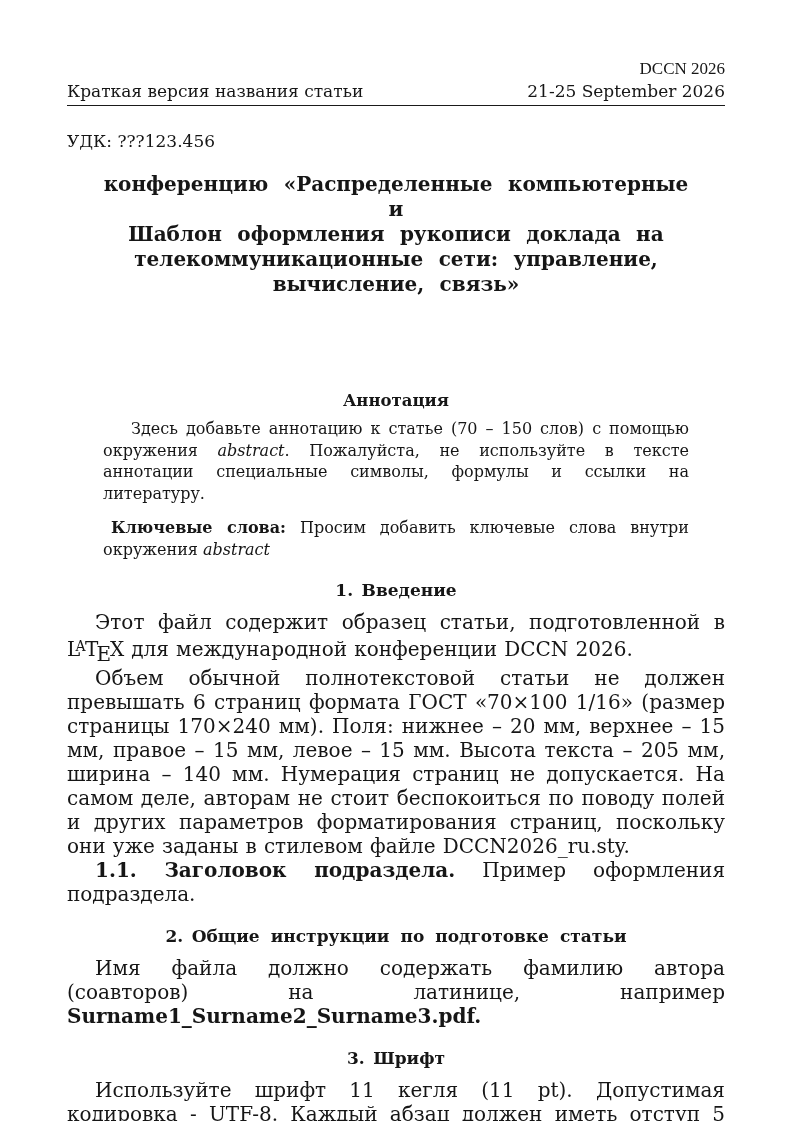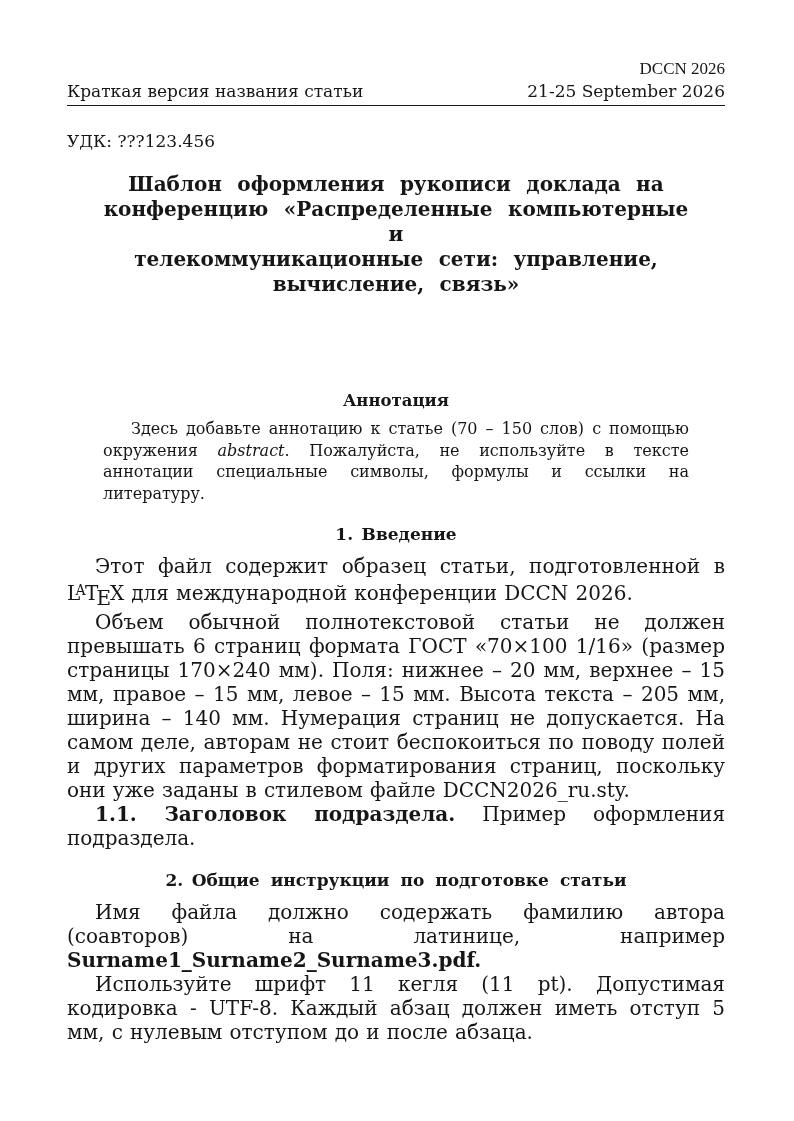--- a/index.html
+++ b/index.html
@@ -64,39 +64,43 @@
     <div class="rh-top">DCCN 2026</div>
     <div class="rh-bottom">
       <span>Краткая версия названия статьи</span>
       <span>21-25 September 2026</span>
     </div>
   </div>
 
   <div class="udk">УДК: ???123.456</div>
 
   <h1 class="title">
+    <span class="title-line">конференцию «Распределенные компьютерные и</span>
     <span class="title-line">Шаблон оформления рукописи доклада на</span>
-    <span class="title-line">конференцию «Распределенные компьютерные и</span>
     <span class="title-line">телекоммуникационные сети: управление,</span>
     <span class="title-line">вычисление, связь»</span>
   </h1>
 
   <div class="abstract-heading">Аннотация</div>
 
   <div class="abstract">
     <p class="abs-text"><span>Здесь добавьте аннотацию к статье (70 – 150 слов) с помощью окруже­ния </span><span class="i">abstract</span><span>. Пожалуйста, не используйте в тексте аннотации специальные символы, формулы и ссылки на литературу.</span></p>
+    <p class="keywords"><span class="b">Ключевые слова:</span><span> Просим добавить ключевые слова внутри окружения </span><span class="i">abstract</span></p>
   </div>
 
   <h2 class="sec-heading">
     <span class="sec-num">1.</span><span>Введение</span>
   </h2>
   <p class="body-par"><span>Этот файл содержит образец статьи, подготовленной в </span><span class="latex-logo">L<span class="lx-a">A</span>T<span class="lx-e">E</span>X</span><span> для междуна­родной конференции DCCN 2026.</span></p>
   <p class="body-par"><span>Объем обычной полнотекстовой статьи не должен превышать 6 страниц формата ГОСТ «70×100 1/16» (размер страницы 170×240 мм). Поля: нижнее – 20 мм, верхнее – 15 мм, правое – 15 мм, левое – 15 мм. Высота текста – 205 мм, ширина – 140 мм. Нумерация страниц не допускается. На самом деле, авторам не стоит беспокоиться по поводу полей и других параметров форматирования страниц, поскольку они уже заданы в стилевом файле DCCN2026_ru.sty.</span></p>
   <p class="body-par"><span class="b">1.1. Заголовок подраздела.</span><span> Пример оформления подраздела.</span></p>
 
   <h2 class="sec-heading">
     <span class="sec-num">2.</span><span>Общие инструкции по подготовке статьи</span>
   </h2>
   <p class="body-par"><span>Имя файла должно содержать фамилию автора (соавторов) на латинице, например </span><span class="b">Surname1_Surname2_Surname3.pdf.</span></p>
 
+  <h2 class="sec-heading">
+    <span class="sec-num">3.</span><span>Шрифт</span>
+  </h2>
   <p class="body-par"><span>Используйте шрифт 11 кегля (11 pt). Допустимая кодировка - UTF-8. Каждый абзац должен иметь отступ 5 мм, с нулевым отступом до и после абзаца.</span></p>
 
 </div>
 
 </body></html>

